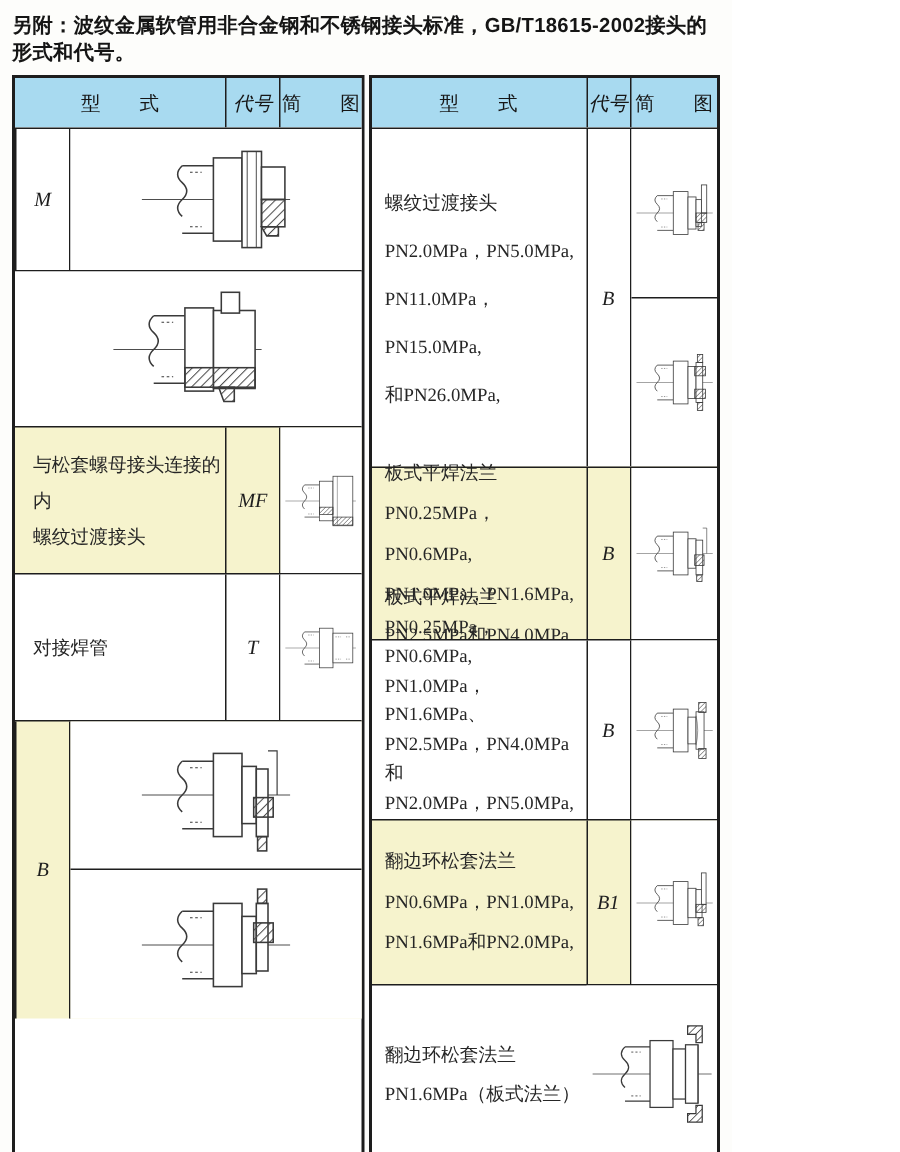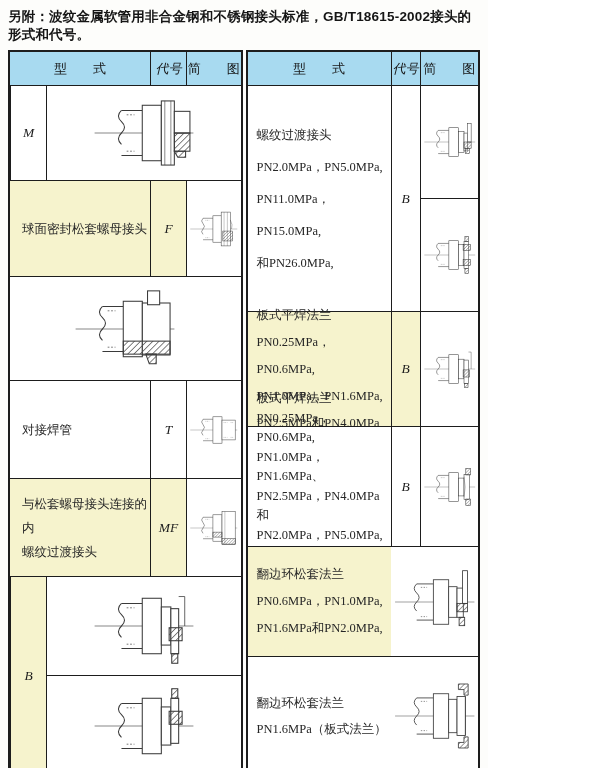--- a/index.html
+++ b/index.html
@@ -66,41 +66,20 @@
                   <path d="M84,13 v74 M91,13 v74" stroke-width="0.7"></path>
                   <rect x="95" y="25" width="18" height="25" fill="#fff"></rect>
                   <rect x="95" y="50" width="18" height="21" fill="url(#hatch)"></rect>
                   <path d="M95,71 h13 v7 h-9 z" fill="url(#hatch)"></path>
                 </g>
               </svg>
             </div>
           </div>
       </div>
 
-      <div class="row hl" style="height:96px">
-        <div class="cell type">球面密封松套螺母接头</div>
-        <div class="cell code">F</div>
-        <div class="cell diag">
-            <div class="dwg">
-              <svg viewBox="0 0 120 100" width="104" height="88" preserveAspectRatio="xMidYMid meet">
-                <g stroke="#3a3a3a" fill="none" stroke-width="1.2" stroke-linejoin="miter">
-                  <line x1="3" y1="50" x2="117" y2="50" stroke-width="0.7"></line>
-                  <path d="M34,24 q-7,6.5 0,13 q7,6.5 0,13 q-7,6.5 0,13"></path>
-                  <path d="M34,24 H58 M34,76 H58"></path>
-                  <path d="M40,29 h9 M40,71 h9" stroke-dasharray="2,2" stroke-width="0.8"></path>
-                  <rect x="58" y="18" width="22" height="64" fill="#fff"></rect>
-                  <rect x="78" y="9" width="22" height="82" fill="#fff"></rect>
-                  <path d="M85,9 v82 M93,9 v82" stroke-width="0.7"></path>
-                  <path d="M100,28 q7,12 3,22" stroke-width="0.9"></path>
-                  <rect x="82" y="55" width="24" height="24" fill="url(#hatch)"></rect>
-                </g>
-              </svg>
-            </div>
-          </div>
-      </div>
 
       <div class="row" style="height:104px">
         <div class="cell diag">
             <div class="dwg">
               <svg viewBox="0 0 120 100" width="104" height="88" preserveAspectRatio="xMidYMid meet">
                 <g stroke="#3a3a3a" fill="none" stroke-width="1.2" stroke-linejoin="miter">
                   <line x1="3" y1="50" x2="117" y2="50" stroke-width="0.7"></line>
                   <path d="M34,24 q-7,6.5 0,13 q7,6.5 0,13 q-7,6.5 0,13"></path>
                   <path d="M34,24 H58 M34,76 H58"></path>
                   <path d="M40,29 h9 M40,71 h9" stroke-dasharray="2,2" stroke-width="0.8"></path>
@@ -108,57 +87,57 @@
                   <rect x="80" y="20" width="32" height="60" fill="#fff"></rect>
                   <rect x="86" y="6" width="14" height="16" fill="#fff"></rect>
                   <rect x="58" y="64" width="54" height="15" fill="url(#hatch)"></rect>
                   <path d="M84,79 h12 v11 h-8 z" fill="url(#hatch)"></path>
                 </g>
               </svg>
             </div>
           </div>
       </div>
 
-      <div class="row" style="height:98px">
-        <div class="cell type">对接焊管</div>
-        <div class="cell code">T</div>
-        <div class="cell diag">
-            <div class="dwg">
-              <svg viewBox="0 0 120 100" width="104" height="88" preserveAspectRatio="xMidYMid meet">
-                <g stroke="#3a3a3a" fill="none" stroke-width="1.2" stroke-linejoin="miter">
-                  <line x1="3" y1="50" x2="117" y2="50" stroke-width="0.7"></line>
-                  <path d="M34,24 q-7,6.5 0,13 q7,6.5 0,13 q-7,6.5 0,13"></path>
-                  <path d="M34,24 H58 M34,76 H58"></path>
-                  <path d="M40,29 h9 M40,71 h9" stroke-dasharray="2,2" stroke-width="0.8"></path>
-                  <rect x="58" y="18" width="22" height="64" fill="#fff"></rect>
-                  <rect x="80" y="26" width="32" height="48" fill="#fff"></rect>
-                  <path d="M84,32 h9 M101,32 h8 M84,68 h9 M101,68 h8" stroke-dasharray="2,2" stroke-width="0.8"></path>
-                </g>
-              </svg>
-            </div>
-          </div>
-      </div>
-
       <div class="row hl" style="height:98px">
         <div class="cell type">与松套螺母接头连接的内
 螺纹过渡接头</div>
         <div class="cell code">MF</div>
         <div class="cell diag">
             <div class="dwg">
               <svg viewBox="0 0 120 100" width="104" height="88" preserveAspectRatio="xMidYMid meet">
                 <g stroke="#3a3a3a" fill="none" stroke-width="1.2" stroke-linejoin="miter">
                   <line x1="3" y1="50" x2="117" y2="50" stroke-width="0.7"></line>
                   <path d="M34,24 q-7,6.5 0,13 q7,6.5 0,13 q-7,6.5 0,13"></path>
                   <path d="M34,24 H58 M34,76 H58"></path>
                   <path d="M40,29 h9 M40,71 h9" stroke-dasharray="2,2" stroke-width="0.8"></path>
                   <rect x="58" y="18" width="22" height="64" fill="#fff"></rect>
                   <rect x="80" y="10" width="32" height="80" fill="#fff"></rect>
                   <path d="M87,10 v80" stroke-width="0.7"></path>
                   <rect x="58" y="60" width="22" height="12" fill="url(#hatch)"></rect>
                   <rect x="80" y="76" width="32" height="13" fill="url(#hatch)"></rect>
+                </g>
+              </svg>
+            </div>
+          </div>
+      </div>
+
+      <div class="row" style="height:98px">
+        <div class="cell type">对接焊管</div>
+        <div class="cell code">T</div>
+        <div class="cell diag">
+            <div class="dwg">
+              <svg viewBox="0 0 120 100" width="104" height="88" preserveAspectRatio="xMidYMid meet">
+                <g stroke="#3a3a3a" fill="none" stroke-width="1.2" stroke-linejoin="miter">
+                  <line x1="3" y1="50" x2="117" y2="50" stroke-width="0.7"></line>
+                  <path d="M34,24 q-7,6.5 0,13 q7,6.5 0,13 q-7,6.5 0,13"></path>
+                  <path d="M34,24 H58 M34,76 H58"></path>
+                  <path d="M40,29 h9 M40,71 h9" stroke-dasharray="2,2" stroke-width="0.8"></path>
+                  <rect x="58" y="18" width="22" height="64" fill="#fff"></rect>
+                  <rect x="80" y="26" width="32" height="48" fill="#fff"></rect>
+                  <path d="M84,32 h9 M101,32 h8 M84,68 h9 M101,68 h8" stroke-dasharray="2,2" stroke-width="0.8"></path>
                 </g>
               </svg>
             </div>
           </div>
       </div>
 
       <div class="row hl" style="height:199px">
         <div class="cell code">B</div>
         <div class="cell diag split">
           <div class="half">
@@ -305,20 +284,21 @@
                 </g>
               </svg>
             </div>
           </div>
       </div>
 
       <div class="row hl" style="height:110px">
         <div class="cell type" style="line-height:27px">翻边环松套法兰
 PN0.6MPa，PN1.0MPa,
 PN1.6MPa和PN2.0MPa,</div>
+        <div class="cell code">B1</div>
         <div class="cell diag">
             <div class="dwg">
               <svg viewBox="0 0 120 100" width="104" height="88" preserveAspectRatio="xMidYMid meet">
                 <g stroke="#3a3a3a" fill="none" stroke-width="1.2" stroke-linejoin="miter">
                   <line x1="3" y1="50" x2="117" y2="50" stroke-width="0.7"></line>
                   <path d="M34,24 q-7,6.5 0,13 q7,6.5 0,13 q-7,6.5 0,13"></path>
                   <path d="M34,24 H58 M34,76 H58"></path>
                   <path d="M40,29 h9 M40,71 h9" stroke-dasharray="2,2" stroke-width="0.8"></path>
                   <rect x="58" y="18" width="22" height="64" fill="#fff"></rect>
                   <rect x="80" y="28" width="12" height="44" fill="#fff"></rect>

